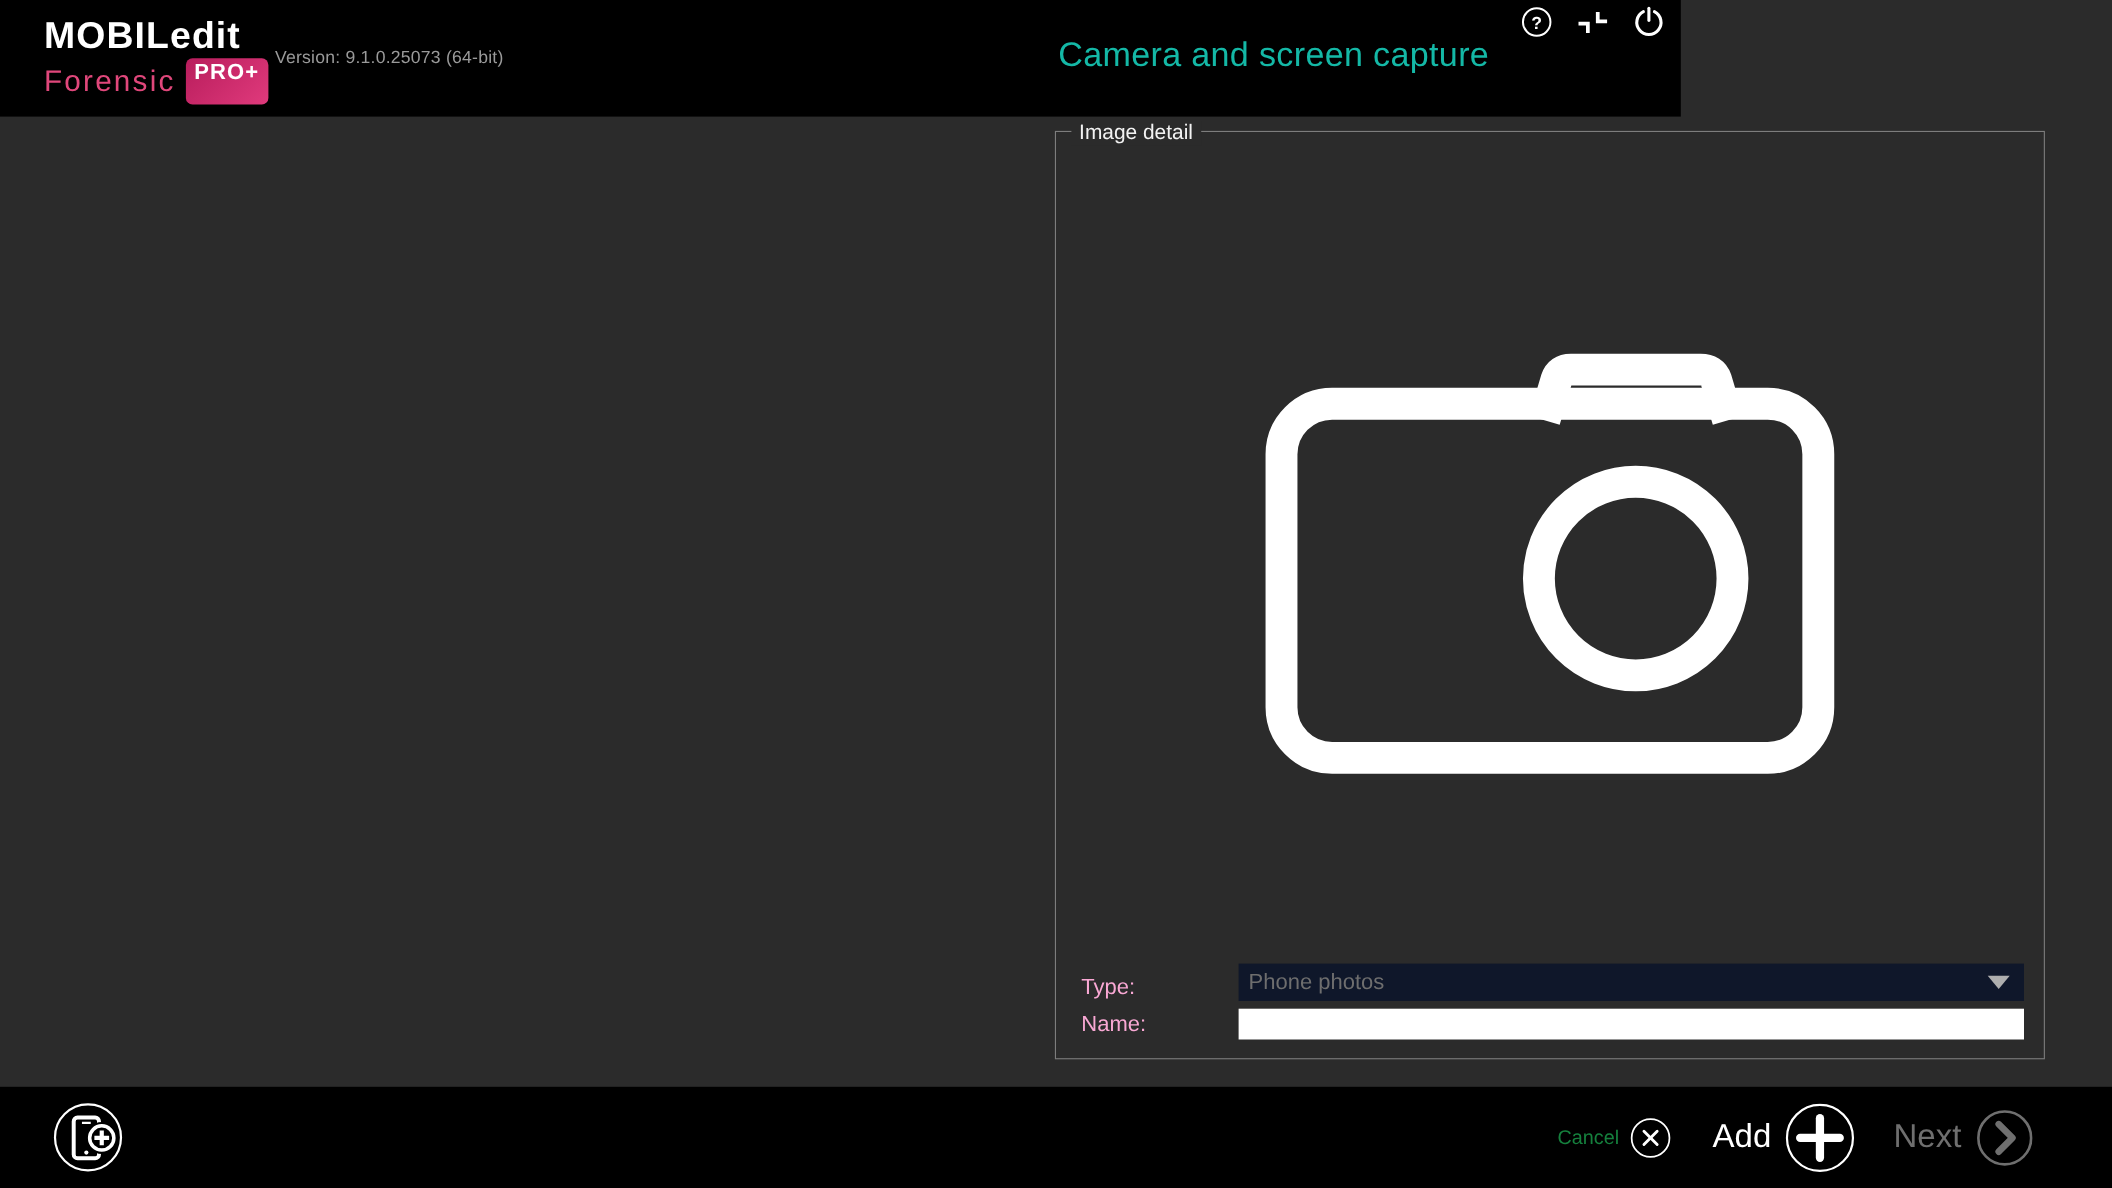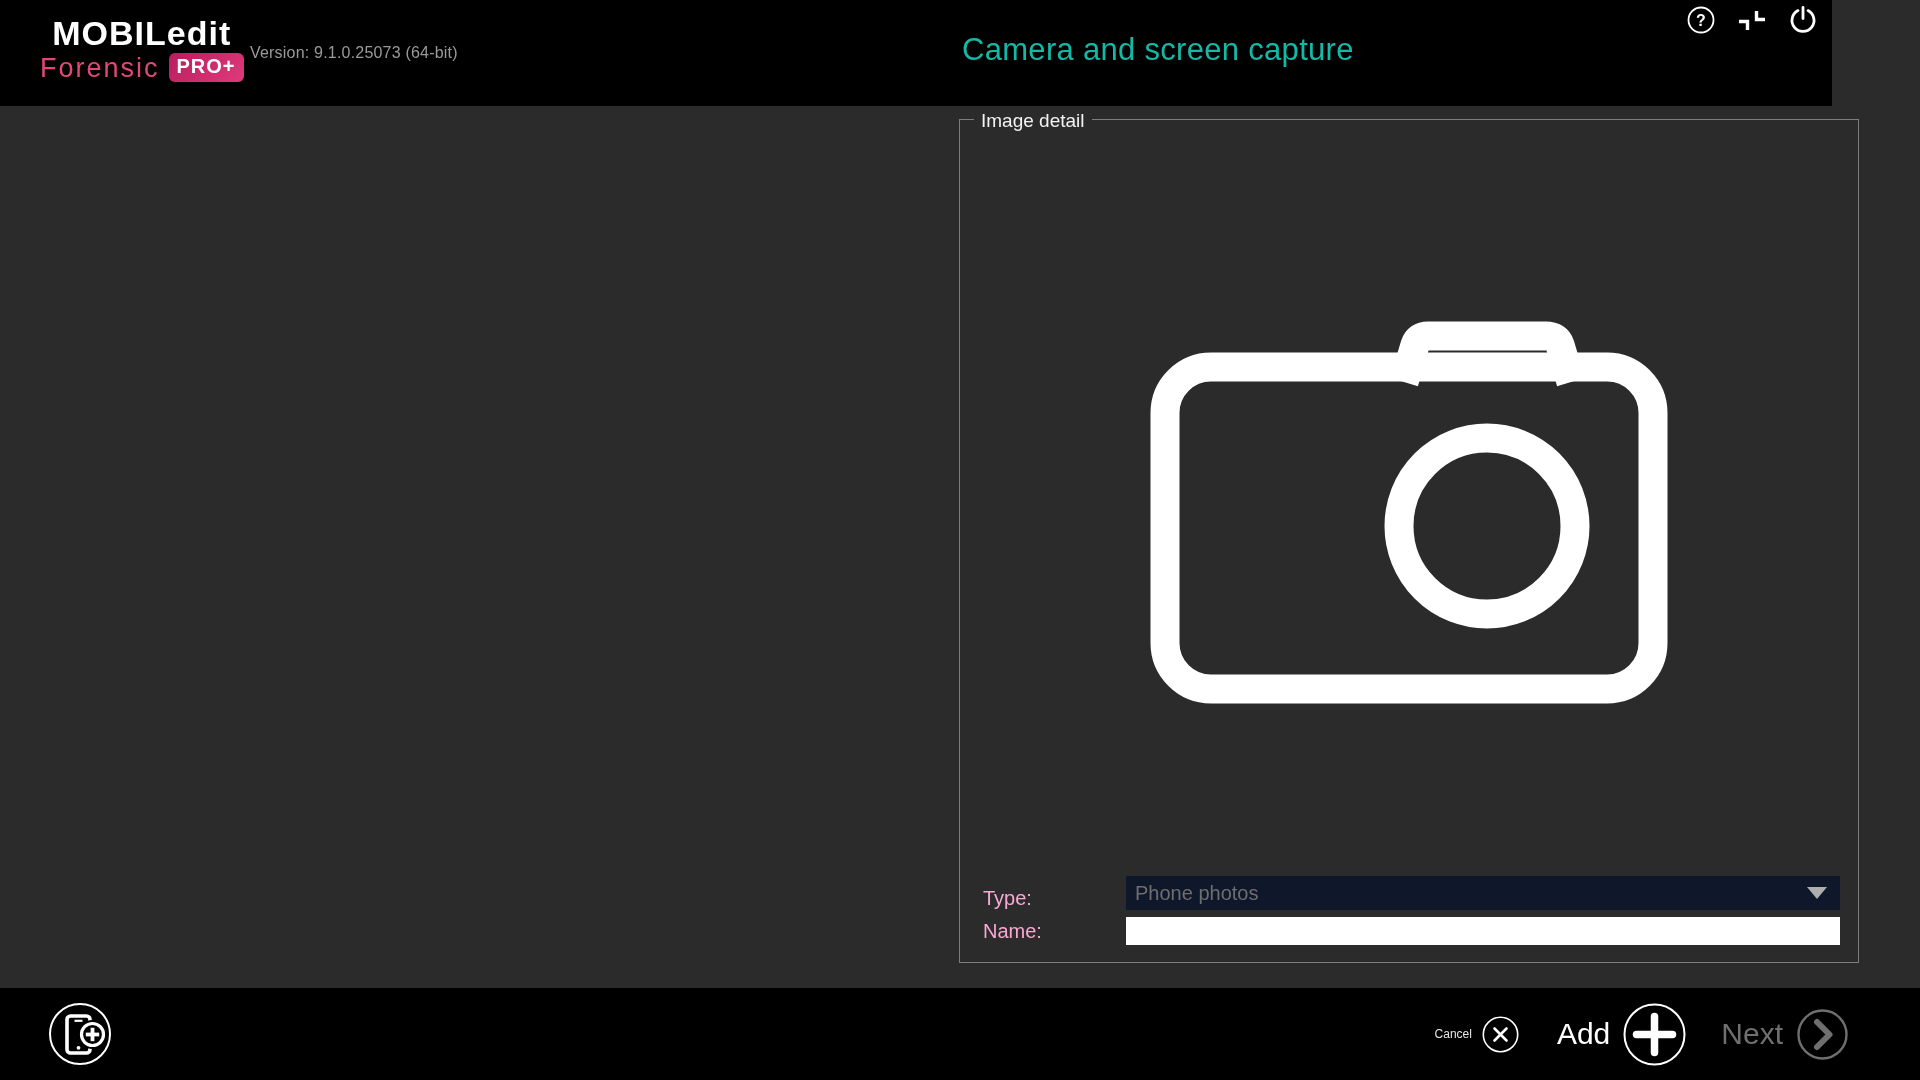--- a/index.html
+++ b/index.html
@@ -6,38 +6,37 @@
   html,body { width:1920px; height:1080px; overflow:hidden; }
   body {
     background:#2b2b2b;
     font-family:"Liberation Sans","DejaVu Sans",sans-serif;
     color:#f2f2f2;
     position:relative;
   }
 
   
   .header {
-    position:absolute; left:0; top:0; width:1832px; height:106px;
+    position:absolute; left:0; top:0; width:1528px; height:106px;
     background:#000;
-    text-align:center;
   }
   .logo { position:absolute; left:40px; top:16px; }
   .logo-line1 {
     font-size:34px; font-weight:700; color:#fff; letter-spacing:1px;
     line-height:34px;
   }
   .logo-line2 { display:flex; align-items:center; gap:9px; margin-top:3px; }
   .logo-forensic {
     font-size:27px; color:#e0477b; letter-spacing:2px; font-weight:400;
     line-height:28px;
   }
   .logo-badge {
     font-size:20px; font-weight:700; color:#fff;
     background:linear-gradient(135deg,#b81d5c,#e03a7c);
-    border-radius:6px; padding:2px 8px 4px 8px; letter-spacing:1px;
+    border-radius:6px; padding:2px 8px 17px 8px; letter-spacing:1px;
   }
   .version {
     position:absolute; left:250px; top:44px;
     font-size:16px; color:#9a9a9a; letter-spacing:0.2px;
   }
   .page-title {
     position:absolute; left:962px; top:32px;
     font-size:31px; font-weight:300; color:#14b8a6; letter-spacing:0.3px;
   }
   .window-controls {
@@ -88,21 +87,21 @@
   
   .footer {
     position:absolute; left:0; top:988px; width:1920px; height:92px;
     background:#000;
   }
   .add-phone-btn { position:absolute; left:48px; top:14px; width:64px; height:64px; cursor:pointer; }
   .footer-actions {
     position:absolute; right:72px; top:0; height:92px;
     display:flex; align-items:center;
   }
-  .cancel-label { font-size:12px; color:#e5e5e5; margin-right:10px; }
+  .cancel-label { font-size:18px; color:#15803d; margin-right:10px; }
   .cancel-btn   { width:37px; height:37px; margin-right:38px; cursor:pointer; }
   .add-label    { font-size:30px; color:#fff; margin-right:13px; font-weight:400; }
   .add-btn      { width:63px; height:63px; margin-right:35px; cursor:pointer; }
   .next-label   { font-size:30px; color:#6f6f6f; margin-right:14px; }
   .next-btn     { width:51px; height:51px; cursor:default; }
   .action-group { display:flex; align-items:center; cursor:pointer; }
   svg { display:block; }
 </style>
 </head>
 <body>

